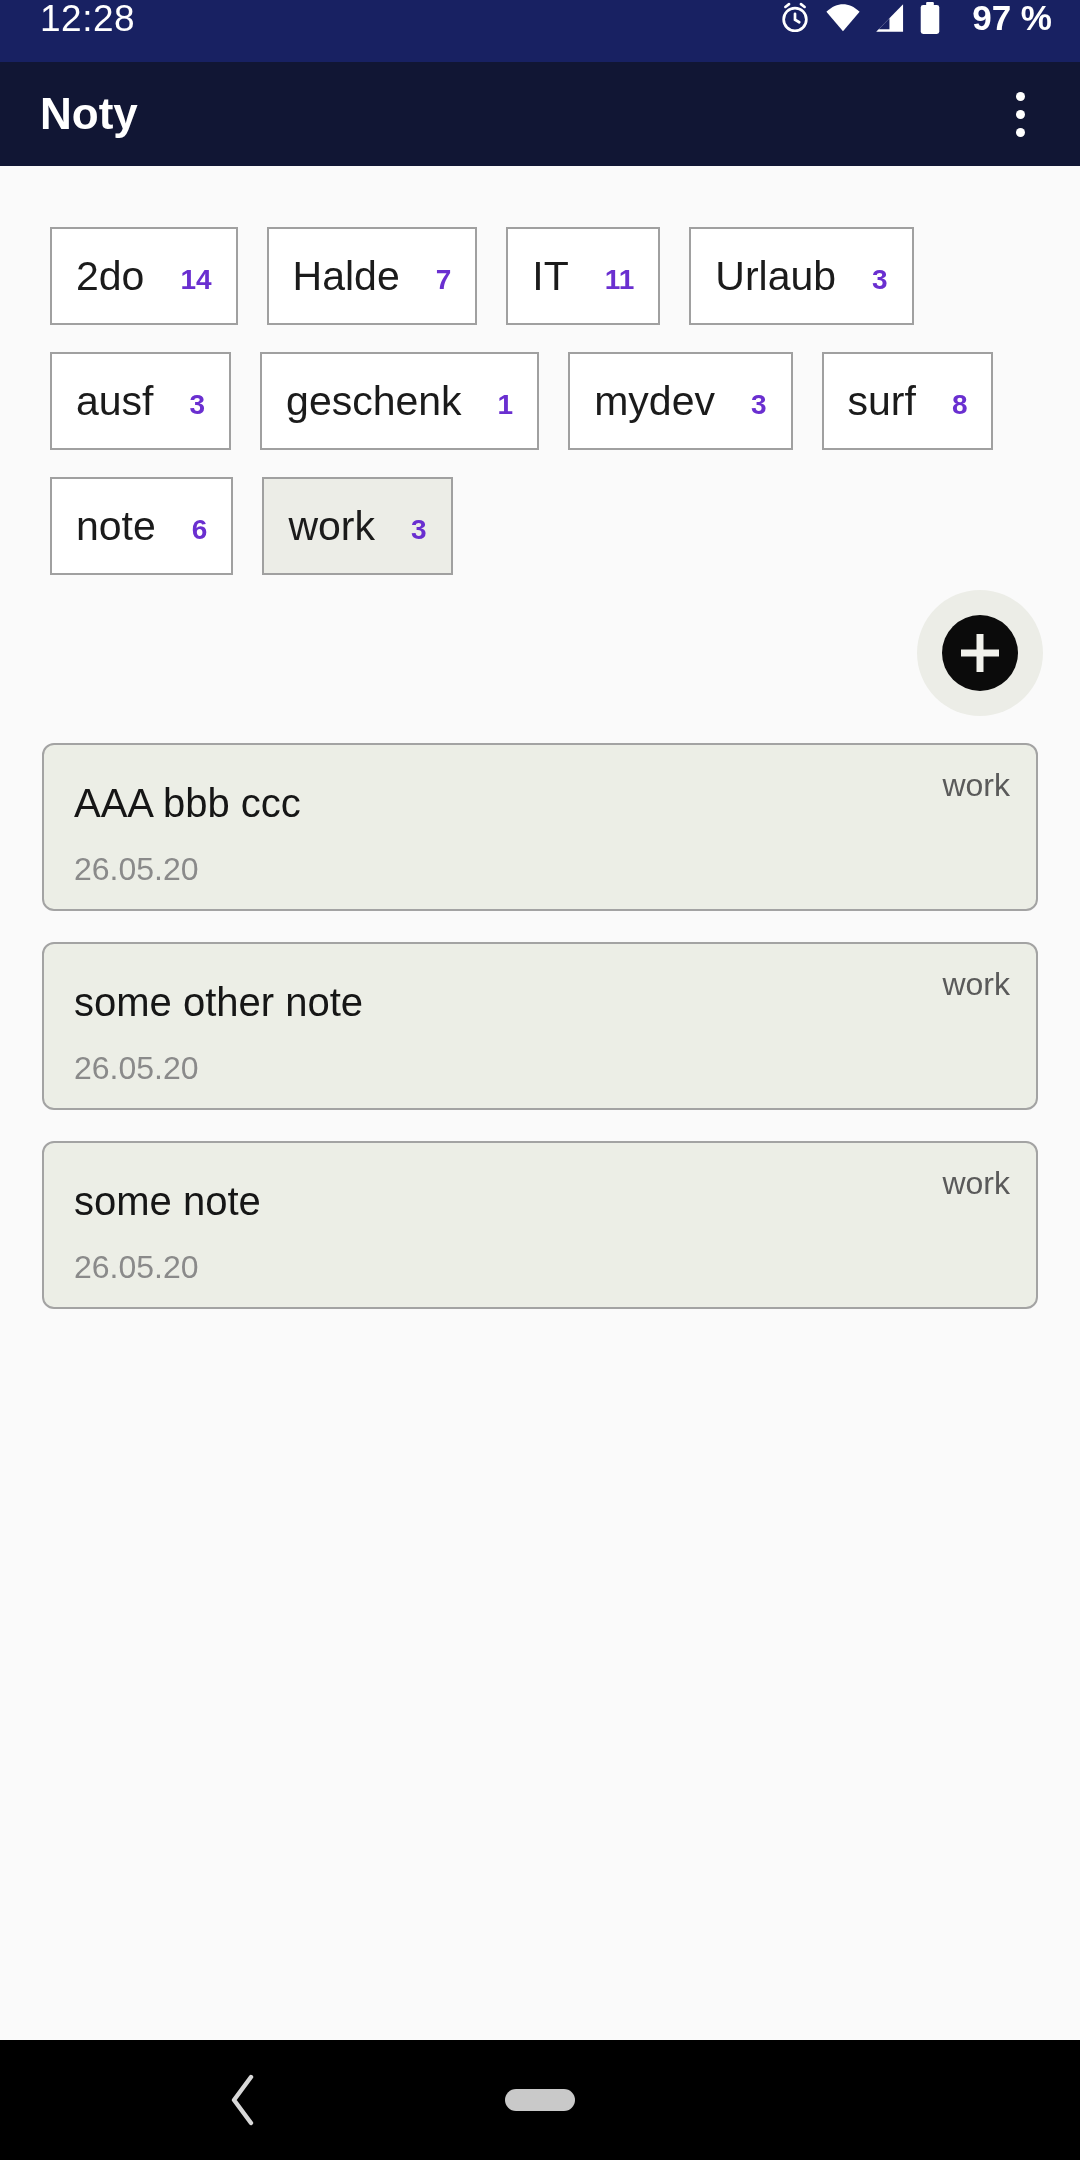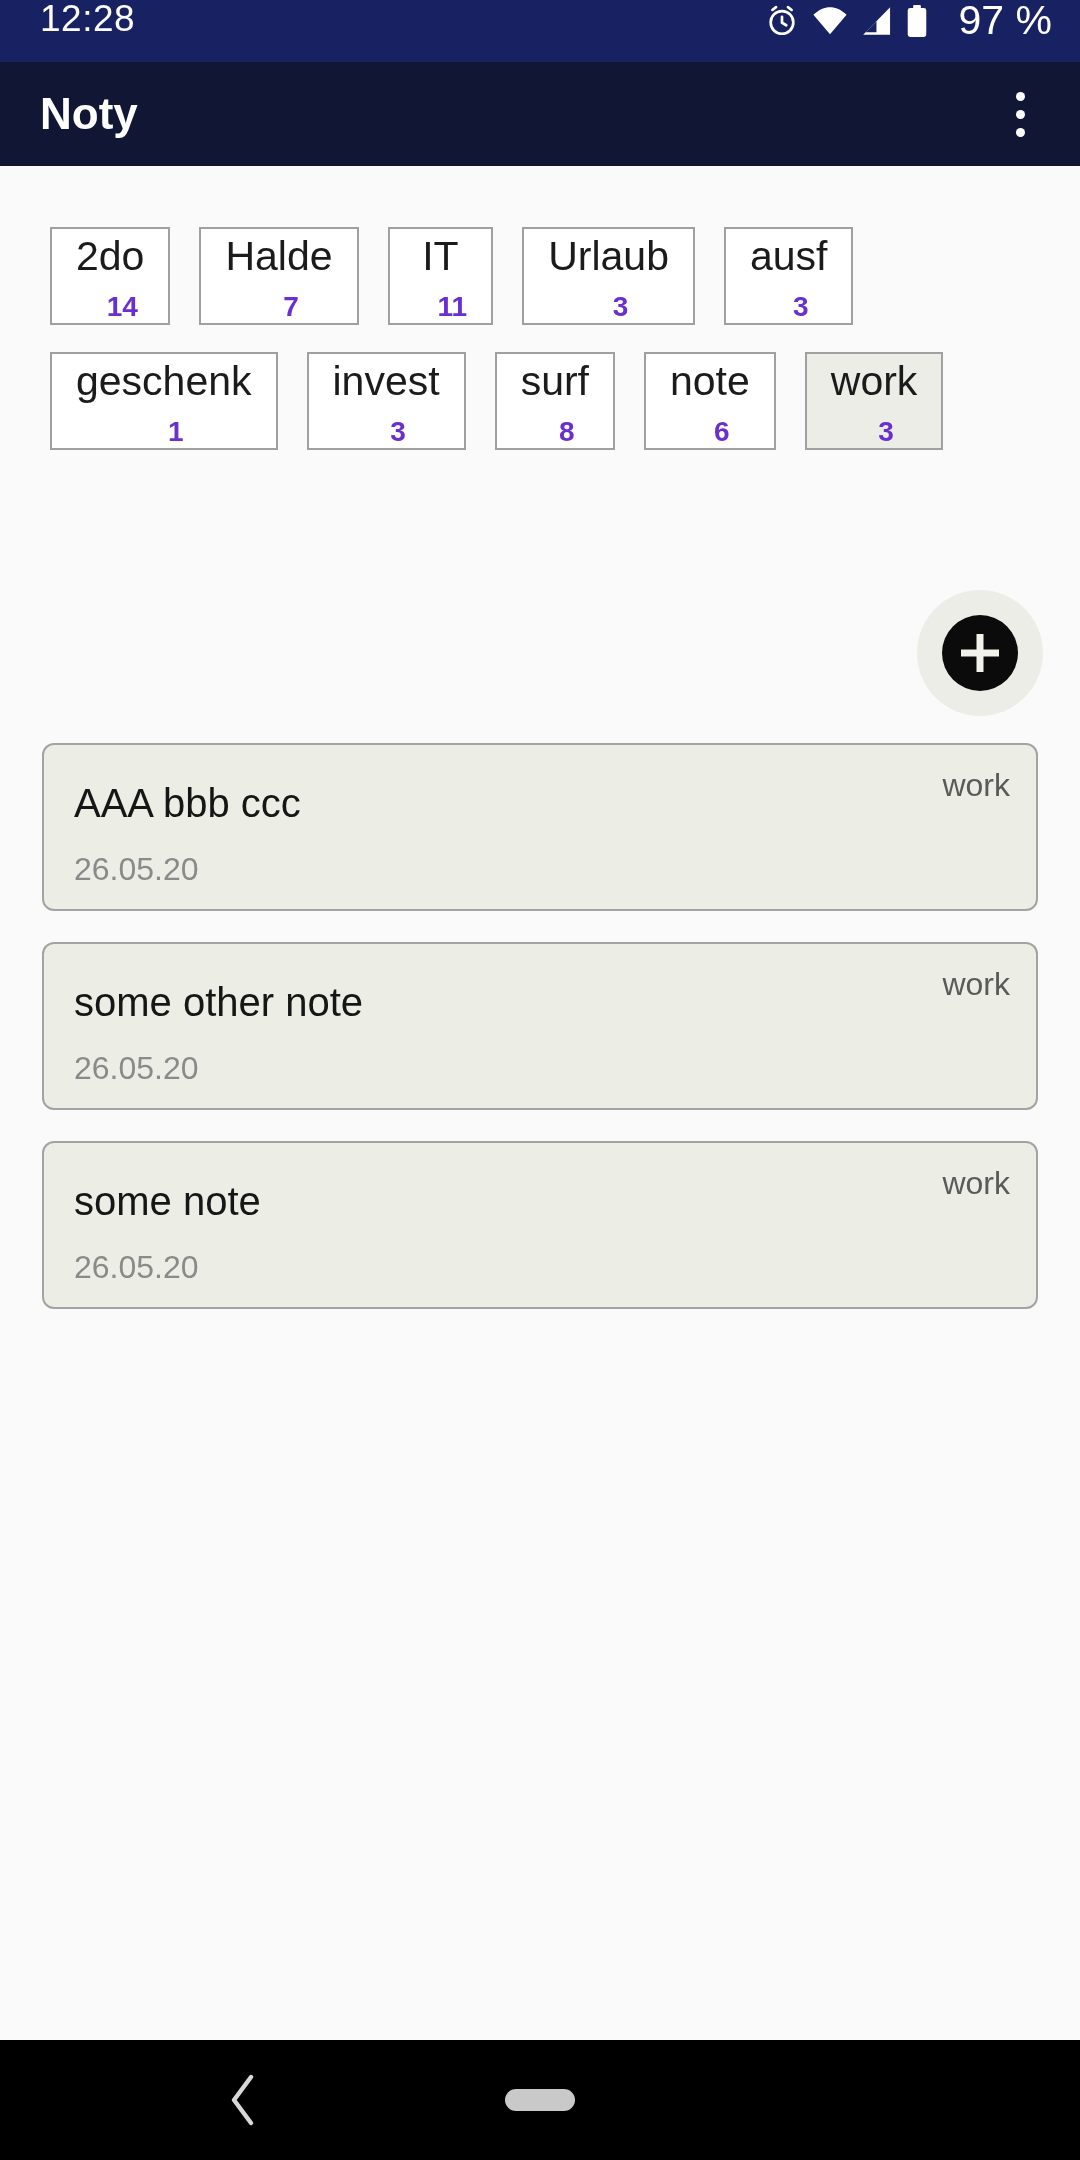--- a/index.html
+++ b/index.html
@@ -41,22 +41,22 @@
   }
   .status-spacer { flex: 1 1 auto; }
   .status-icons {
     display: flex;
     align-items: center;
     gap: 13px;
   }
   .status-icons svg { display: block; }
   .battery-pct {
     color: #FFFFFF;
-    font-size: 41px;
-    font-weight: 400;
+    font-size: 35px;
+    font-weight: 700;
     margin-left: 18px;
     line-height: 1;
     white-space: pre;
   }
 
   
   .app-bar {
     position: absolute;
     left: 0; top: 62px;
     width: 1080px;
@@ -117,21 +117,20 @@
     height: 98px;
     min-width: 0;
     padding: 0 24px;
     background: #FFFFFF;
     border: 2px solid #A0A0A0;
     display: flex;
     align-items: center;
     justify-content: center;
     gap: 12px;
     white-space: nowrap;
-    flex-direction: column;
   }
   .chip.selected {
     background: #ECEDE7;
   }
   .chip-label {
     font-size: 41px;
     color: #1B1B1B;
     line-height: 1;
   }
   .chip-count {
@@ -325,21 +324,21 @@
         </div>
         <div class="chip">
           <span class="chip-label">ausf</span>
           <span class="chip-count">3</span>
         </div>
         <div class="chip">
           <span class="chip-label">geschenk</span>
           <span class="chip-count">1</span>
         </div>
         <div class="chip">
-          <span class="chip-label">invest</span>
+          <span class="chip-label">mydev</span>
           <span class="chip-count">3</span>
         </div>
         <div class="chip">
           <span class="chip-label">surf</span>
           <span class="chip-count">8</span>
         </div>
         <div class="chip">
           <span class="chip-label">note</span>
           <span class="chip-count">6</span>
         </div>

